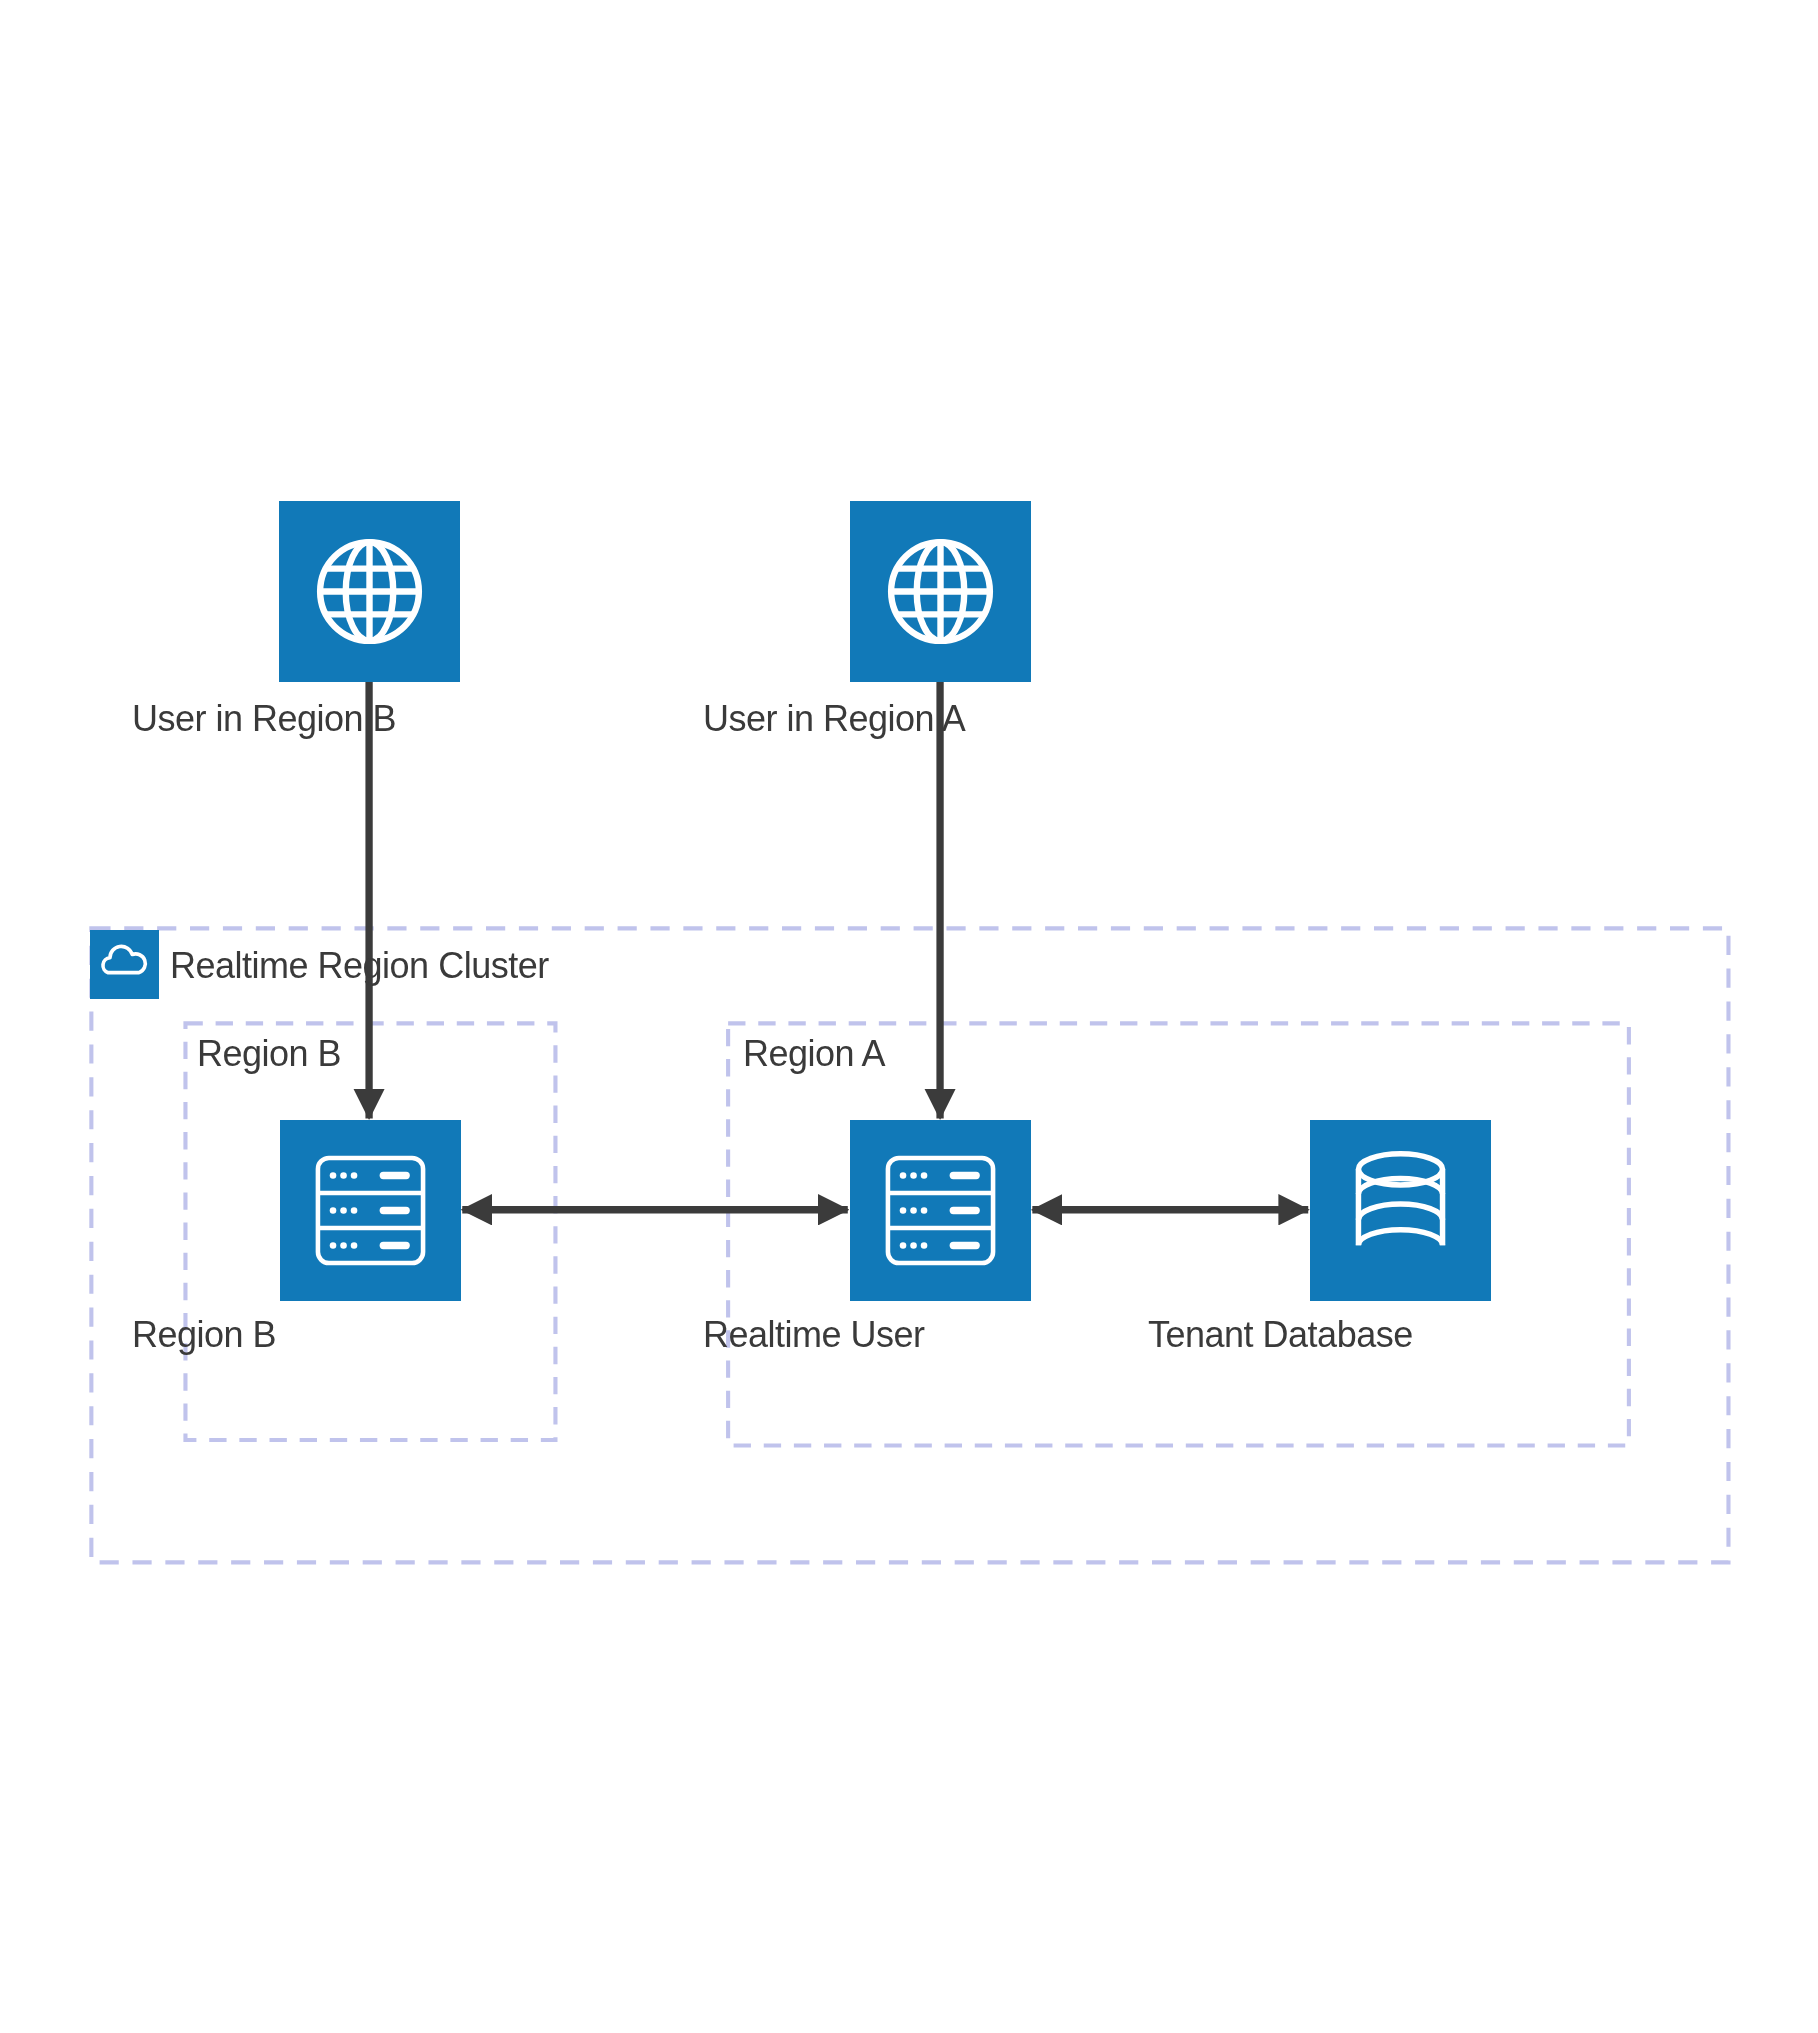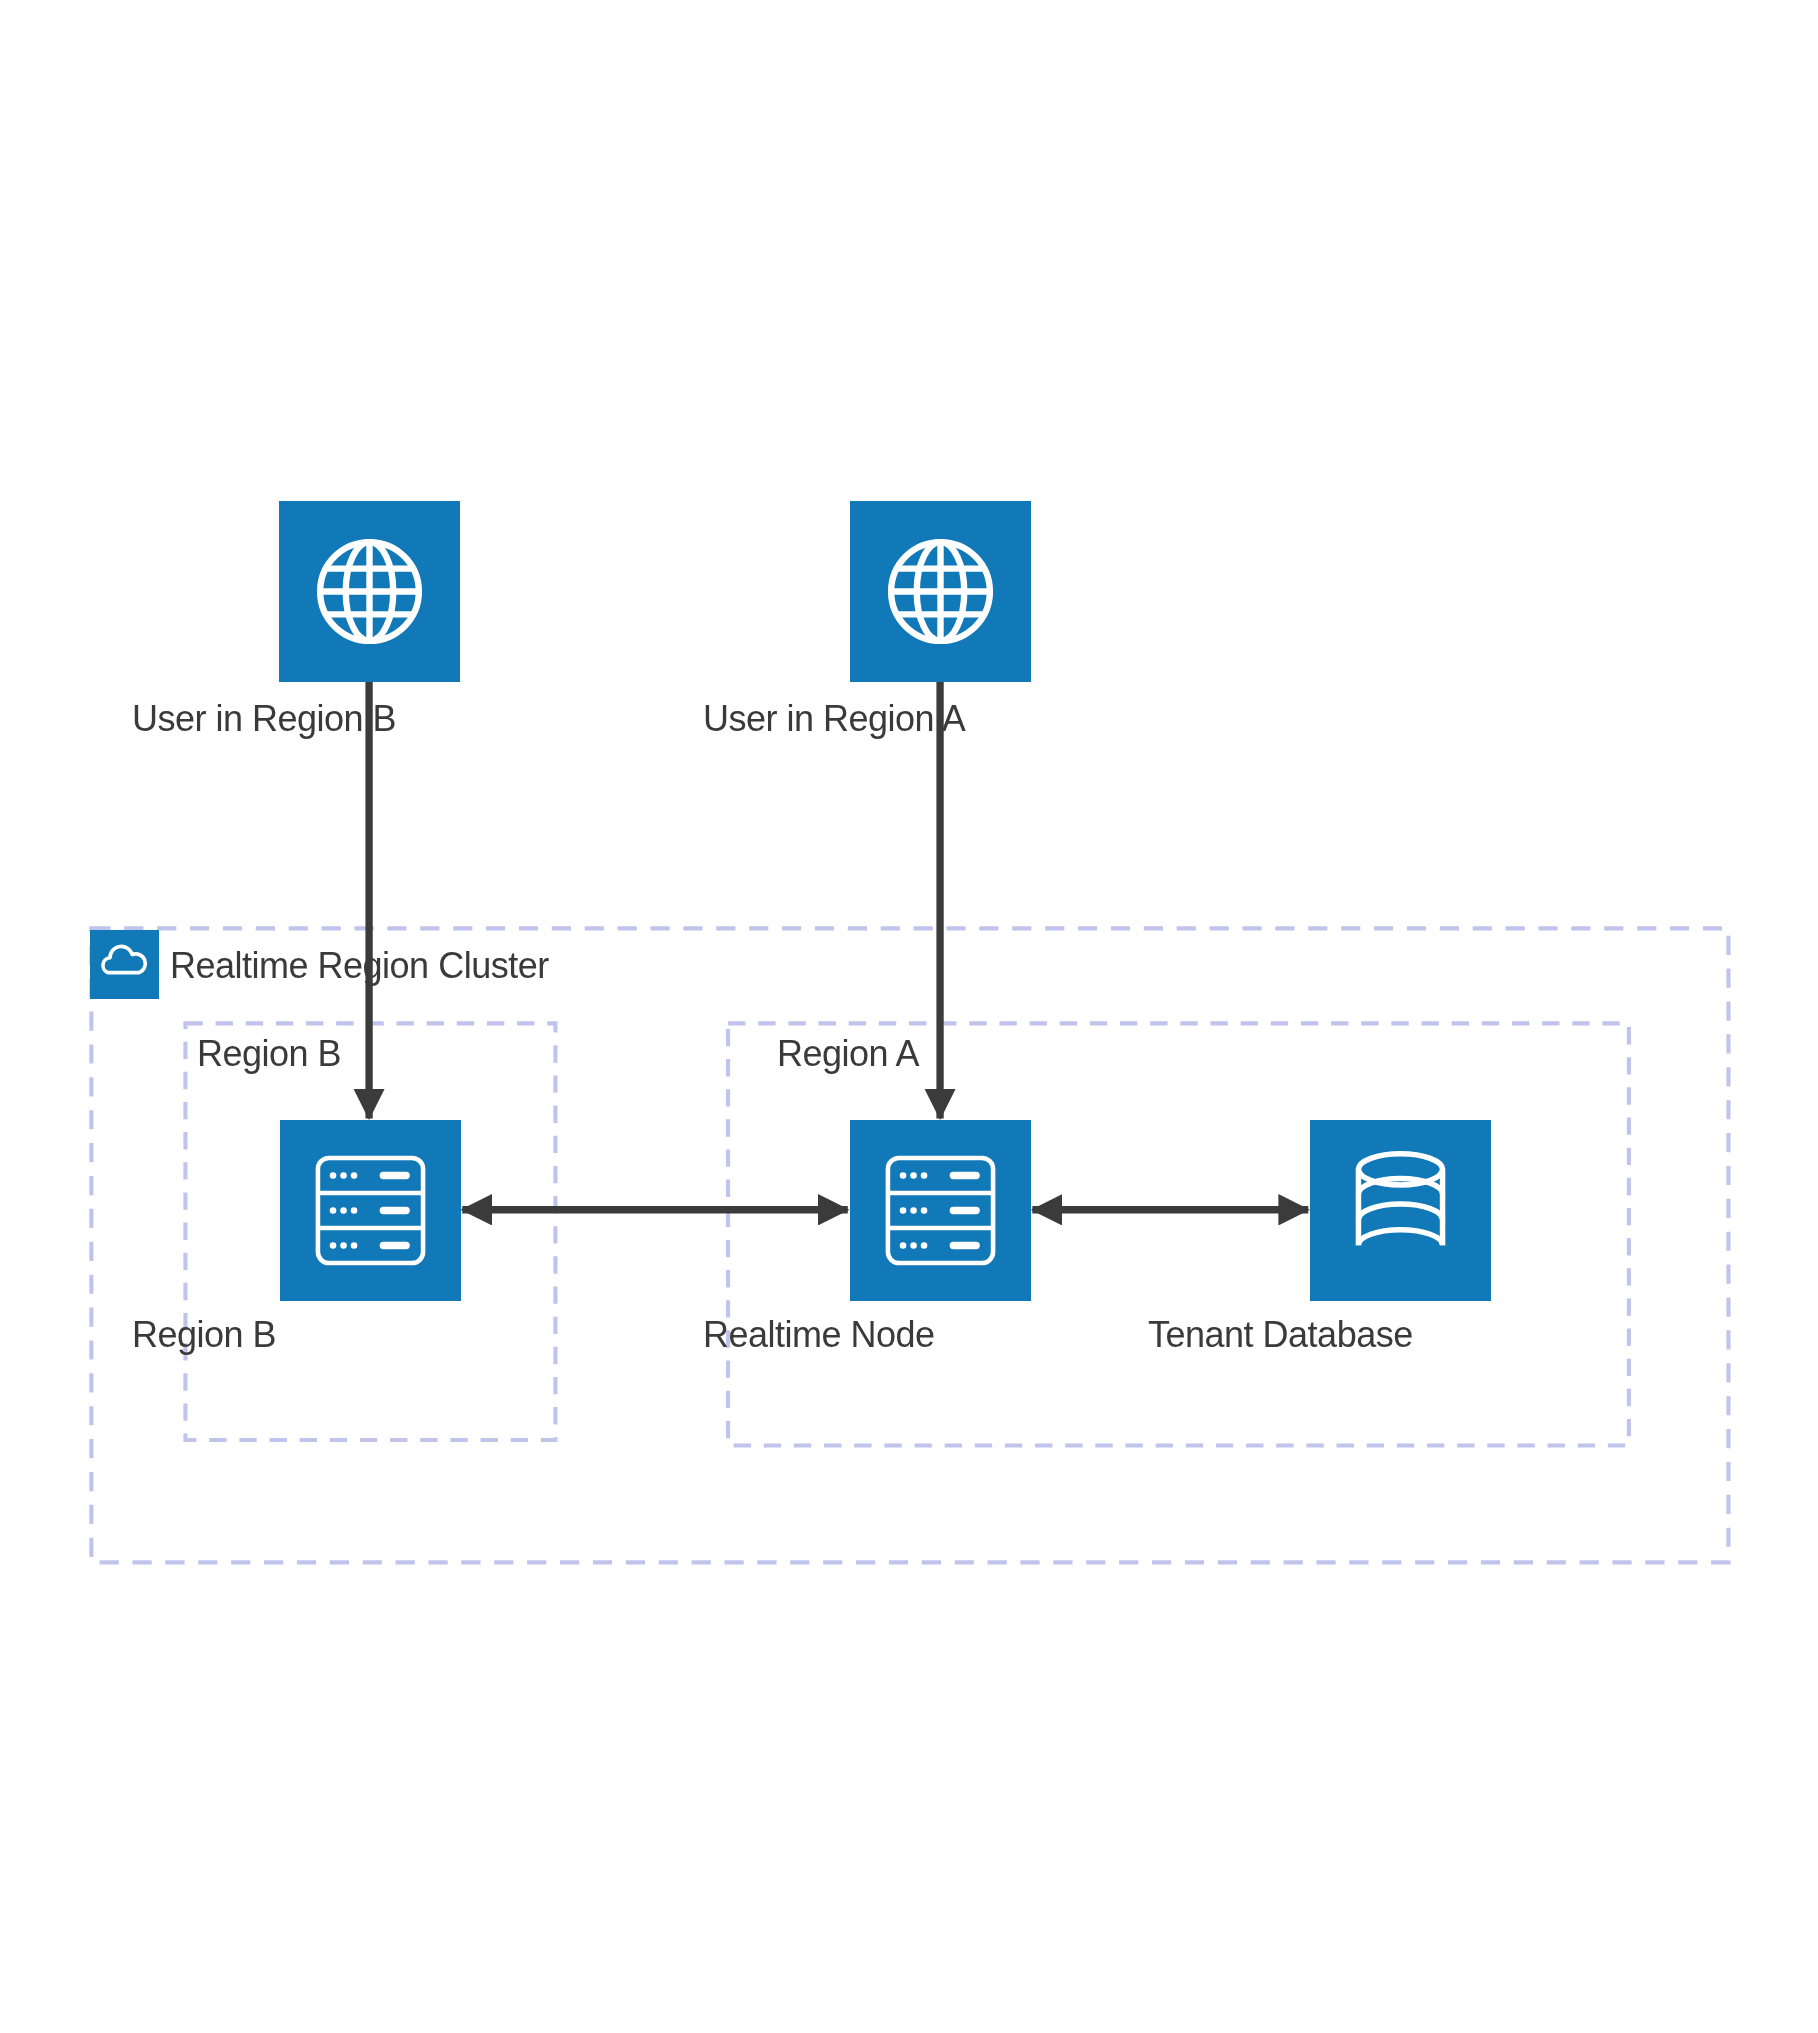--- a/index.html
+++ b/index.html
@@ -98,21 +98,21 @@
   </svg>
 
   <div class="cloud-badge">
     <svg viewBox="0 0 76 76" xmlns="http://www.w3.org/2000/svg">
       <path d="M 20 47 A 8.5 8.5 0 0 1 22 30.5 A 12.5 12.5 0 0 1 46.5 27 A 10.5 10.5 0 0 1 54 47 Z" fill="none" stroke="#ffffff" stroke-width="4" stroke-linejoin="round"></path>
     </svg>
   </div>
 
   <div class="container-title" style="left:170px; top:945px;">Realtime Region Cluster</div>
   <div class="container-title" style="left:197px; top:1033px;">Region B</div>
-  <div class="container-title" style="left:777px; top:1033px;">Region A</div>
+  <div class="container-title" style="left:743px; top:1033px;">Region A</div>
 
   <div class="node" style="left:279px; top:501px;">
     <svg viewBox="0 0 198 198" xmlns="http://www.w3.org/2000/svg">
       <g fill="none" stroke="#ffffff" stroke-width="7">
         <circle cx="99" cy="99" r="54"></circle>
         <ellipse cx="99" cy="99" rx="26" ry="54"></ellipse>
         <line x1="99" y1="45" x2="99" y2="153"></line>
         <line x1="52" y1="74" x2="146" y2="74"></line>
         <line x1="45" y1="99" x2="153" y2="99"></line>
         <line x1="52" y1="124" x2="146" y2="124"></line>
@@ -180,21 +180,21 @@
           <circle cx="69.5" cy="137.3" r="3.6"></circle>
           <circle cx="81" cy="137.3" r="3.6"></circle>
       </g>
       <g stroke="#ffffff" stroke-width="8" stroke-linecap="round">
         <line x1="113" y1="60.7" x2="138" y2="60.7"></line>
         <line x1="113" y1="99" x2="138" y2="99"></line>
         <line x1="113" y1="137.3" x2="138" y2="137.3"></line>
       </g>
     </svg>
   </div>
-  <div class="node-label" style="left:703px; top:1314px;">Realtime Node</div>
+  <div class="node-label" style="left:703px; top:1314px;">Realtime User</div>
 
   <div class="node" style="left:1310px; top:1120px;">
     <svg viewBox="0 0 198 198" xmlns="http://www.w3.org/2000/svg">
       <g fill="none" stroke="#ffffff" stroke-width="6">
         <ellipse cx="99" cy="54" rx="46" ry="17"></ellipse>
         <line x1="53" y1="54" x2="53" y2="137"></line>
         <line x1="145" y1="54" x2="145" y2="137"></line>
         <path d="M53 81 A46 17 0 0 1 145 81"></path>
         <path d="M53 109 A46 17 0 0 1 145 109"></path>
         <path d="M53 137 A46 17 0 0 1 145 137"></path>

